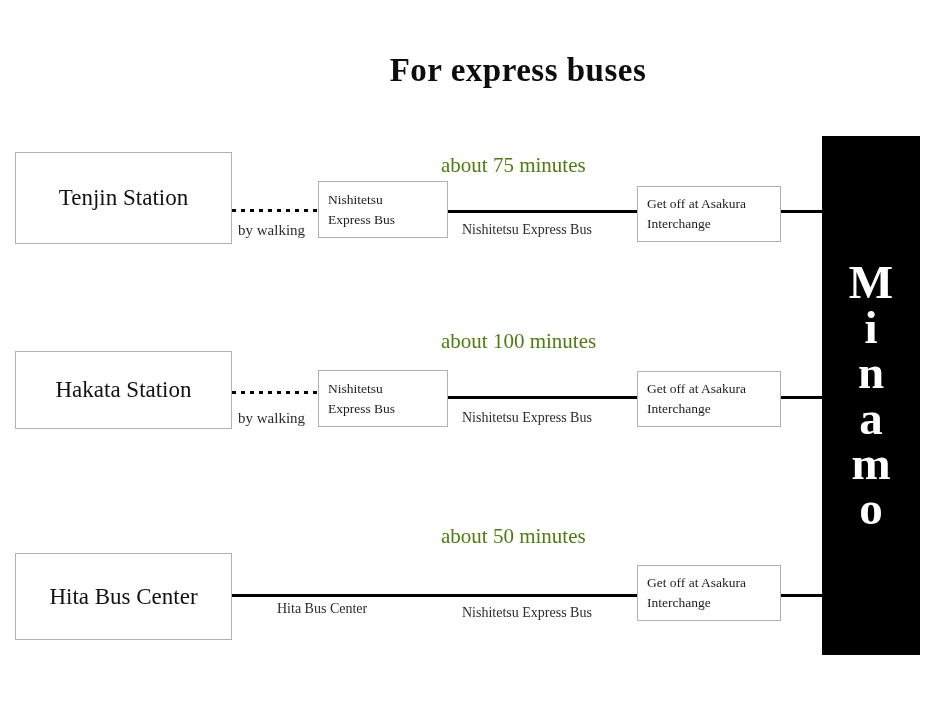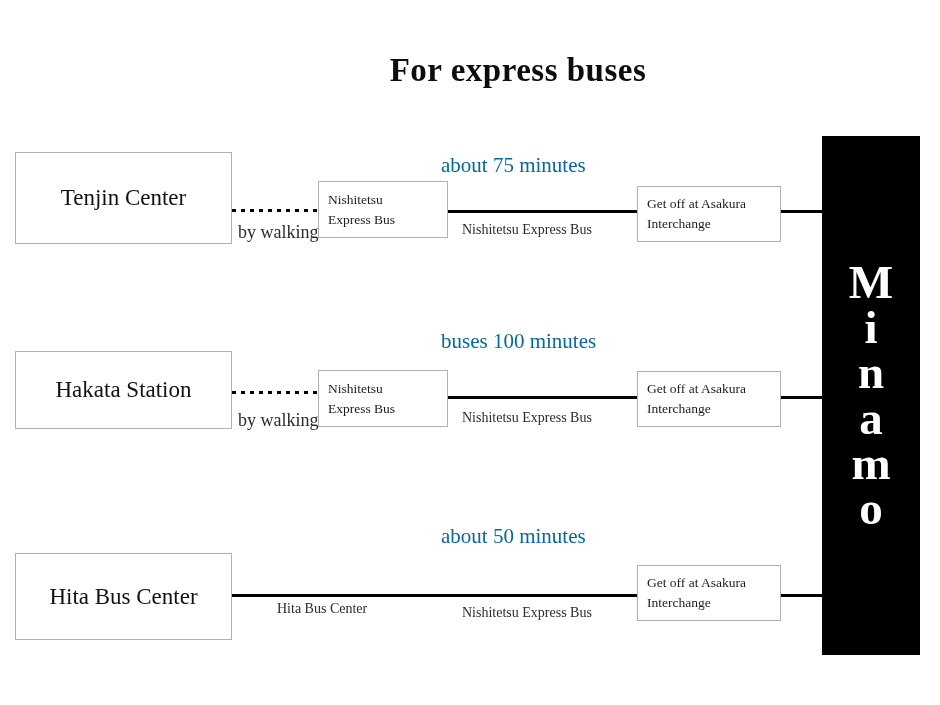--- a/index.html
+++ b/index.html
@@ -75,33 +75,33 @@
     z-index: 1;
     background-image: linear-gradient(to right, #000 0 4px, rgba(0,0,0,0) 4px 9px);
     background-size: 9px 3px;
     background-repeat: repeat-x;
   }
 
   
   .label-above {
     position: absolute;
     font-size: 21px;
-    color: #0369a1;
+    color: #4d7c0f;
     white-space: nowrap;
     z-index: 2;
   }
   .label-below {
     position: absolute;
     font-size: 14px;
     color: #2b2b2b;
     white-space: nowrap;
     z-index: 2;
   }
   .label-below.walking {
-    font-size: 18px;
+    font-size: 15px;
   }
 
   
   .dest-bar {
     position: absolute;
     background: #000000;
     z-index: 4;
     display: flex;
     flex-direction: column;
     align-items: center;
@@ -118,21 +118,21 @@
   }
 </style>
 </head>
 <body>
 
 <div id="canvas">
 
   <div class="page-title">For express buses</div>
 
   <div class="node-box origin-box" style="left:15px; top:152px; width:217px; height:92px;">
-    <span>Tenjin Center</span>
+    <span>Tenjin Station</span>
   </div>
 
   <div class="line-dotted" style="left:232px; top:209px; width:88px;"></div>
   <div class="label-below walking" style="left:238px; top:222px;">by walking</div>
 
   <div class="node-box small-box" style="left:318px; top:181px; width:130px; height:57px; flex-direction:column; justify-content:center; align-items:flex-start;">
     <span>Nishitetsu</span>
     <span>Express Bus</span>
   </div>
 
@@ -153,21 +153,21 @@
   </div>
 
   <div class="line-dotted" style="left:232px; top:391px; width:88px;"></div>
   <div class="label-below walking" style="left:238px; top:410px;">by walking</div>
 
   <div class="node-box small-box" style="left:318px; top:370px; width:130px; height:57px; flex-direction:column; justify-content:center; align-items:flex-start;">
     <span>Nishitetsu</span>
     <span>Express Bus</span>
   </div>
 
-  <div class="label-above" style="left:441px; top:329px;">buses 100 minutes</div>
+  <div class="label-above" style="left:441px; top:329px;">about 100 minutes</div>
 
   <div class="line-solid" style="left:448px; top:396px; width:190px;"></div>
   <div class="label-below" style="left:462px; top:410px;">Nishitetsu Express Bus</div>
 
   <div class="node-box small-box" style="left:637px; top:371px; width:144px; height:56px; flex-direction:column; justify-content:center; align-items:flex-start;">
     <span>Get off at Asakura</span>
     <span>Interchange</span>
   </div>
 
   <div class="line-solid" style="left:781px; top:396px; width:44px;"></div>

